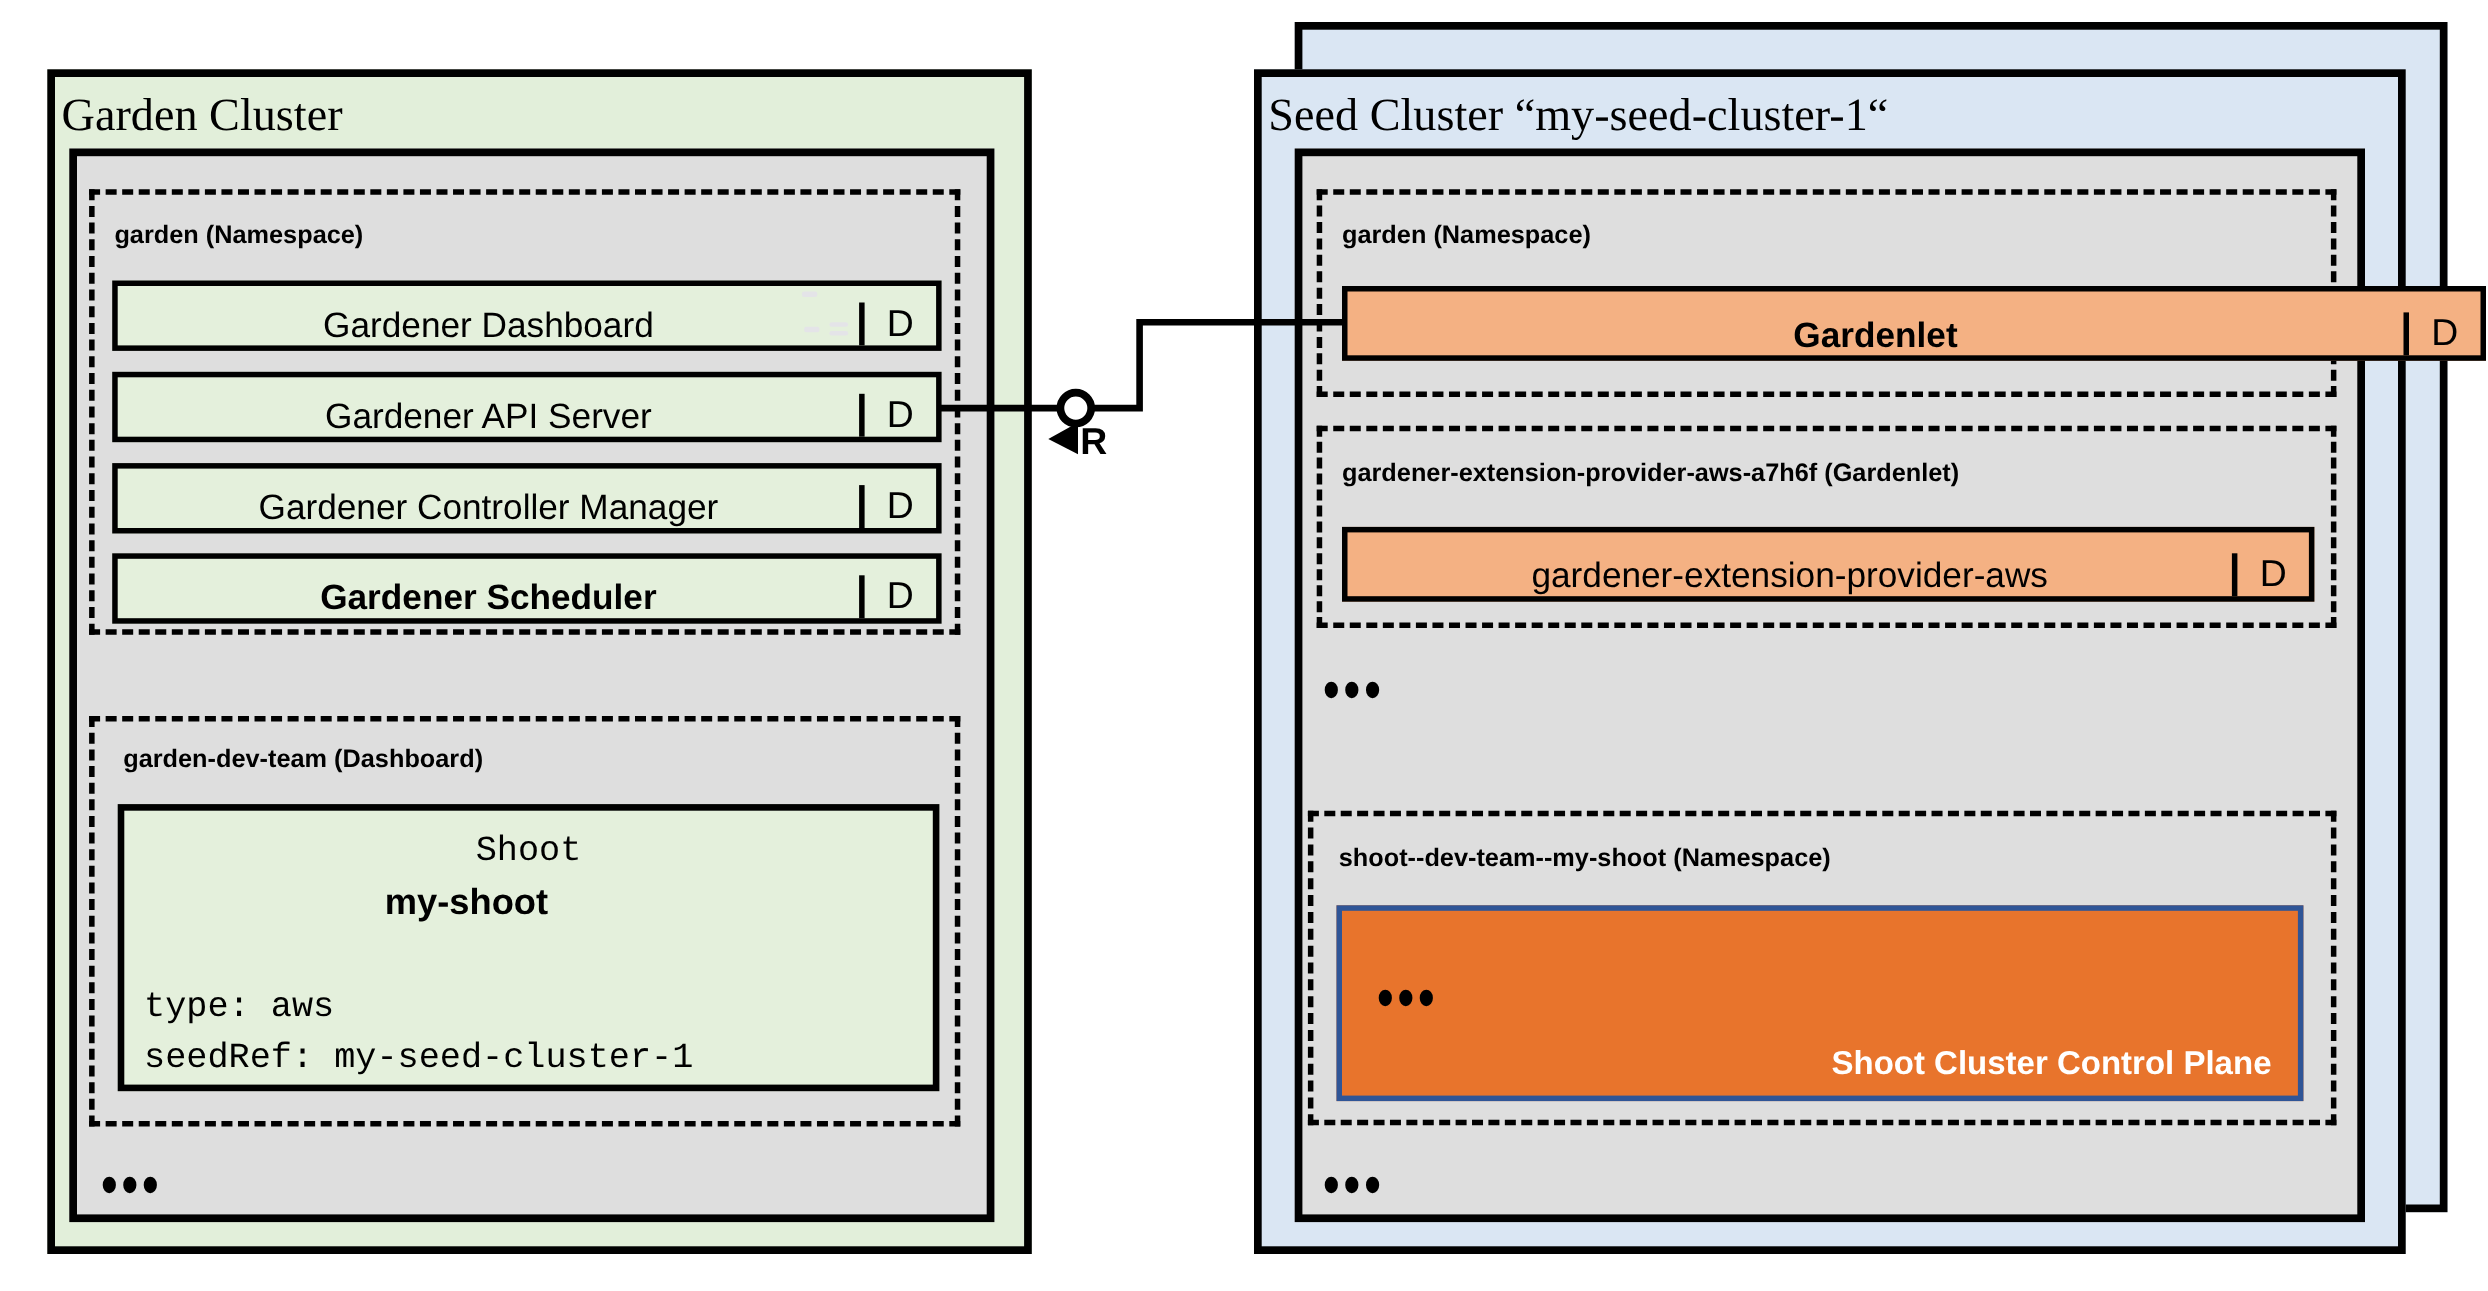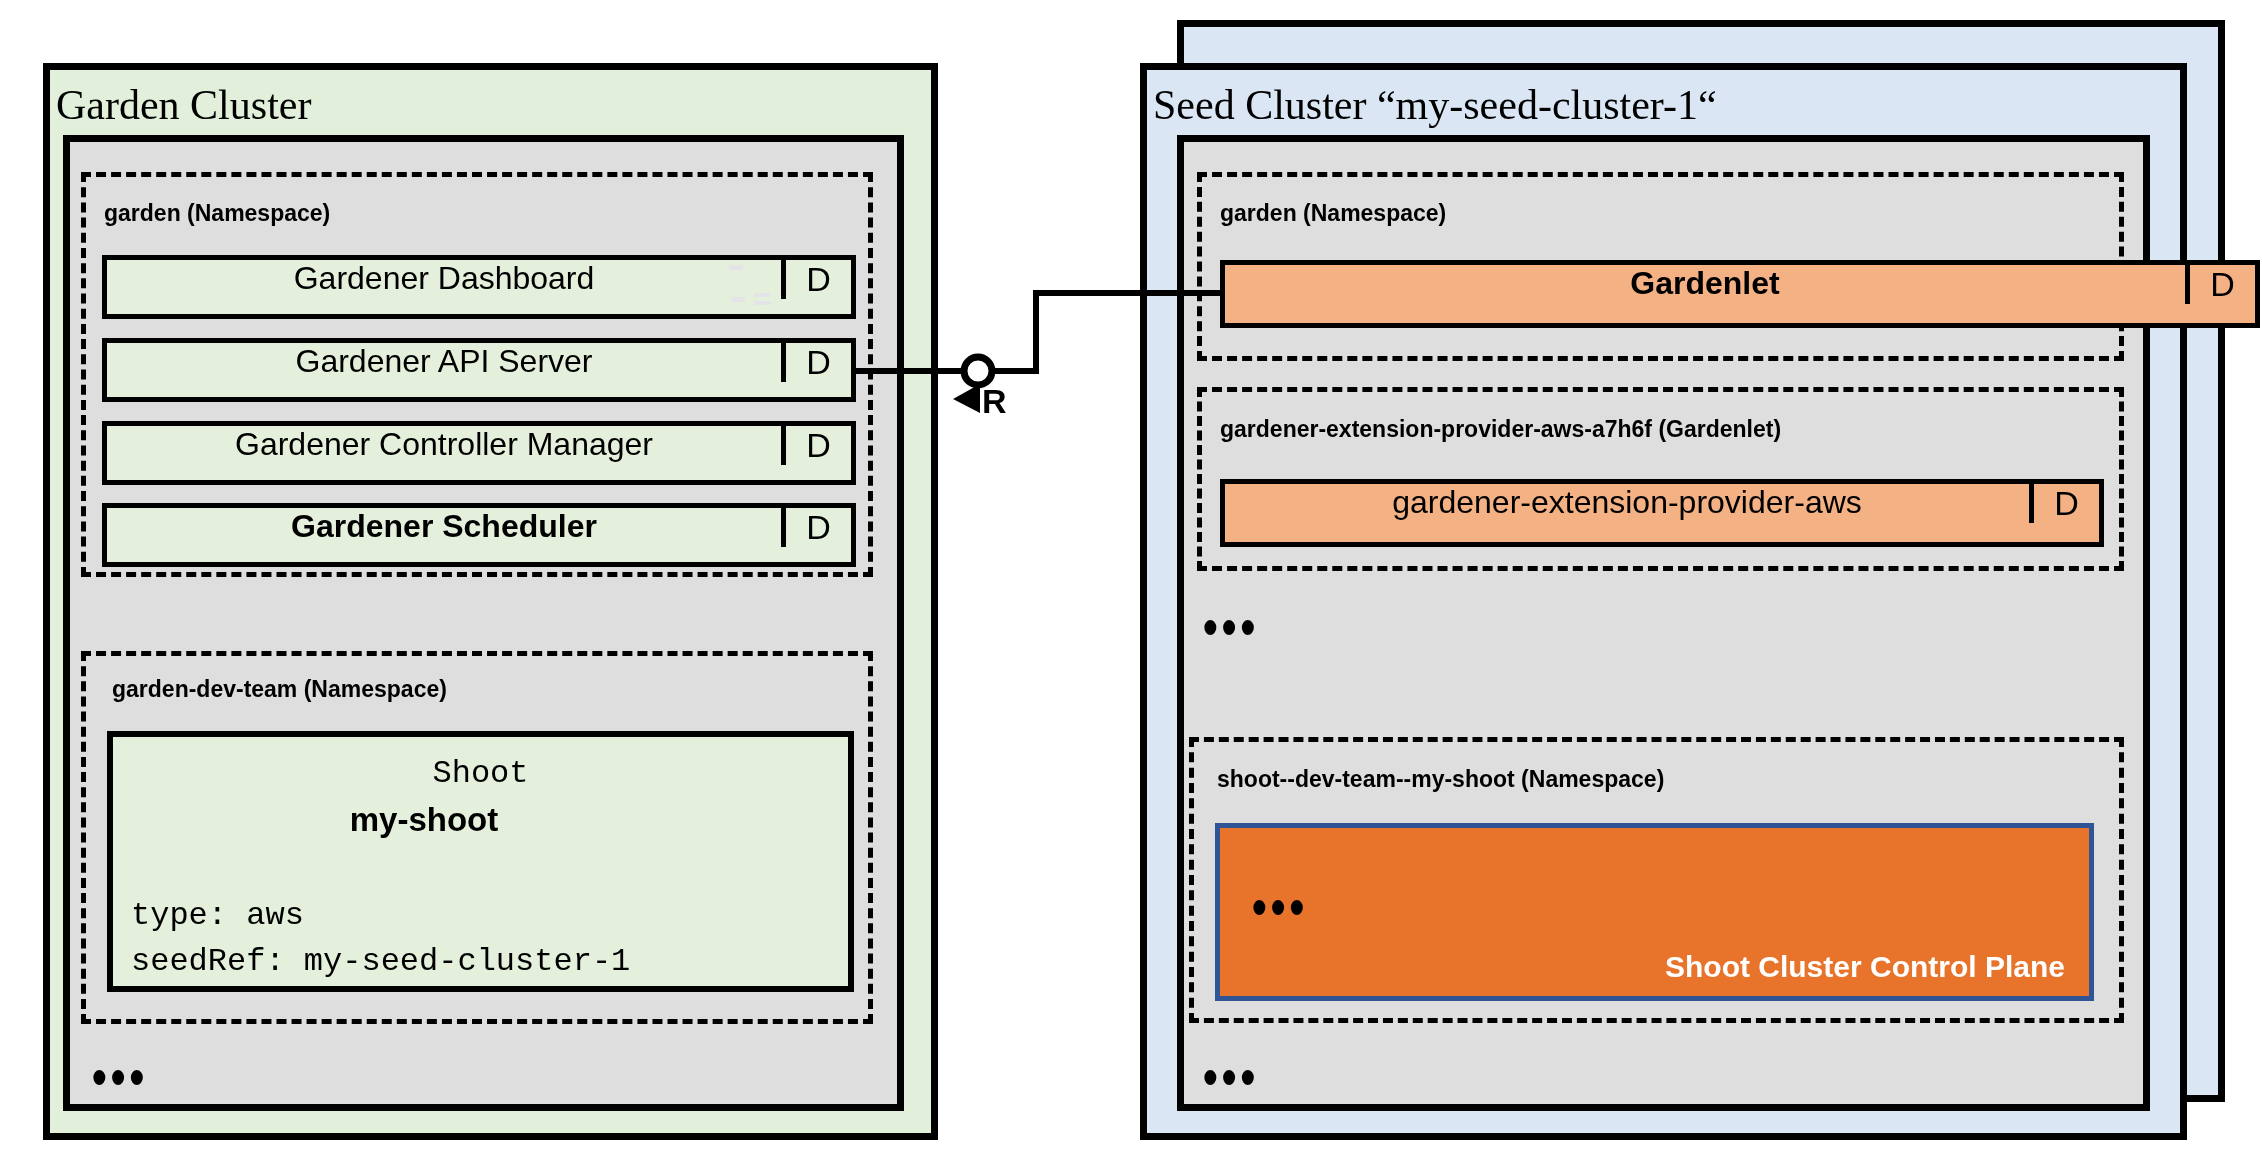--- a/index.html
+++ b/index.html
@@ -15,21 +15,21 @@
   
   .cluster{border:7px solid #000;}
   .green-bg{background:#e2efda;}
   .blue-bg{background:#dae6f3;}
   .gray-box{background:#dedede;border:7px solid #000;}
   .cluster-title{font-size:42px;font-weight:400;line-height:1.1;white-space:nowrap;font-family:Liberation Serif, serif;}
   
   .ns{border:5px dashed #000;}
   .ns-header{font-size:23px;font-weight:700;white-space:nowrap;}
   
-  .row{display:flex;align-items:flex-start;border:5px solid #000;}
+  .row{display:flex;align-items:flex-end;border:5px solid #000;}
   .row.green-row{background:#e4f0dc;}
   .row.orange-row{background:#f4b183;}
   .row-label{flex:1;display:flex;align-items:center;justify-content:center;font-size:32px;}
   .row-label.bold{font-weight:700;}
   .row-badge{width:70px;border-left:5px solid #000;display:flex;align-items:center;justify-content:center;font-size:34px;}
   
   .shoot-card{background:#e4f0dc;border:6px solid #000;}
   .mono{font-family:"Liberation Mono",monospace;font-size:32px;white-space:pre;}
   .center-text{text-align:center;}
   .shoot-name{font-size:33px;font-weight:700;}
@@ -74,21 +74,21 @@
     <div class="row-label bold">Gardener Scheduler</div>
     <div class="row-badge">D</div>
   </div>
 
   <div class="stray" style="left:729px;top:265px;width:14px;height:5px;"></div>
   <div class="stray" style="left:731px;top:297px;width:14px;height:5px;"></div>
   <div class="stray" style="left:754px;top:293px;width:17px;height:4px;"></div>
   <div class="stray" style="left:754px;top:301px;width:17px;height:4px;"></div>
 
   <div class="abs ns" style="left:81px;top:651px;width:792px;height:373px;"></div>
-  <div class="abs ns-header" style="left:112px;top:676px;">garden-dev-team (Namespace)</div>
+  <div class="abs ns-header" style="left:112px;top:676px;">garden-dev-team (Dashboard)</div>
 
   <div class="abs shoot-card" style="left:107px;top:731px;width:747px;height:261px;">
     <div class="abs mono center-text" style="left:0;top:18px;width:735px;">Shoot</div>
     <div class="abs shoot-name center-text" style="left:0;top:64px;width:622px;">my-shoot</div>
     <div class="abs mono" style="left:18px;top:160px;">type: aws</div>
     <div class="abs mono" style="left:18px;top:206px;">seedRef: my-seed-cluster-1</div>
   </div>
 
   <div class="abs dots" style="left:92px;top:1056px;">•••</div>
 

